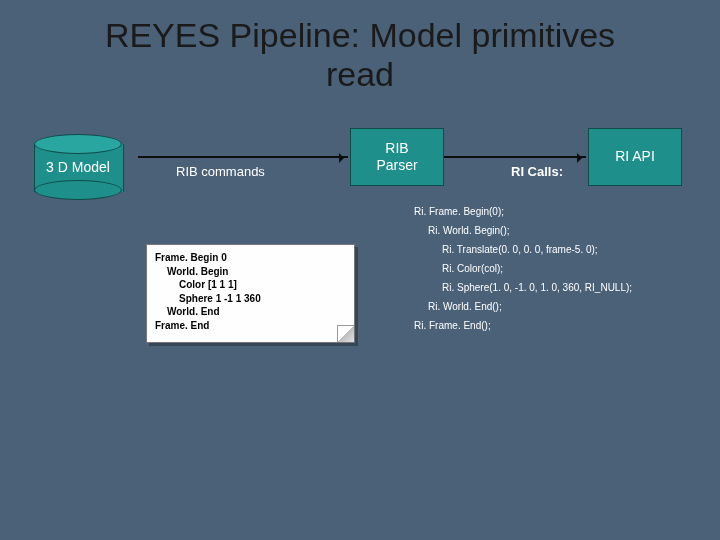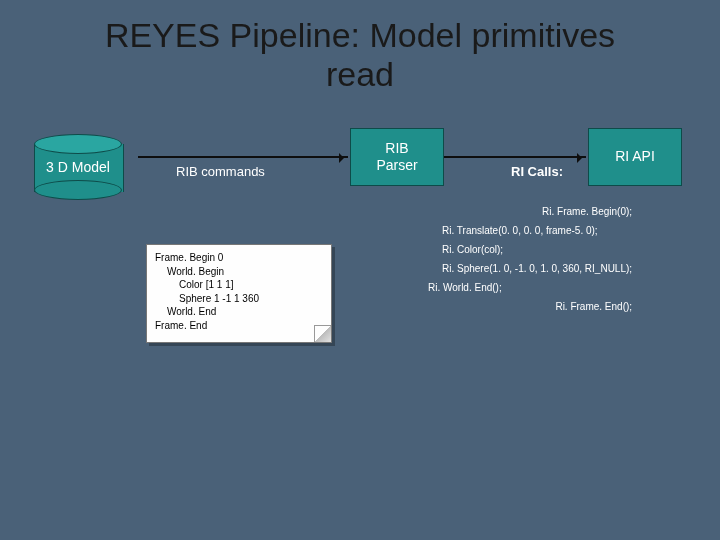--- a/index.html
+++ b/index.html
@@ -108,25 +108,26 @@
   .lbl2 { left: 474px; top: 70px; font-weight: bold; margin-left: 37px; }
 
   
   .note {
     position: absolute;
     left: 146px; top: 150px;
     width: 176px;
     background: #fefefe;
     border: 1px solid #777;
     box-shadow: 3px 3px 0 rgba(0,0,0,0.28);
-    padding: 6px 0 10px 8px;
+    padding: 6px 23px 10px 8px;
     font-family: Verdana, sans-serif;
     font-size: 10px;
     line-height: 1.35;
     color: #000;
+    font-weight: bold;
   }
   .note .l1 { padding-left: 0; }
   .note .l2 { padding-left: 12px; }
   .note .l3 { padding-left: 24px; }
   .note .corner {
     position: absolute;
     right: 0; bottom: 0;
     width: 16px; height: 16px;
     background: linear-gradient(135deg, #fefefe 0 48%, #bdbdbd 50%, #e2e2e2 100%);
     border-left: 1px solid #999;
@@ -134,21 +135,21 @@
   }
 
   
   .calls {
     position: absolute;
     left: 414px; top: 108px;
     color: #fff;
     font-size: 10px;
     line-height: 1.9;
   }
-  .calls .c1 { padding-left: 0; text-align: right; }
+  .calls .c1 { padding-left: 0; }
   .calls .c2 { padding-left: 14px; }
   .calls .c3 { padding-left: 28px; }
 </style>
 </head>
 <body>
 
 <div class="title">
   <span>REYES Pipeline: Model primitives</span><br>
   <span>read</span>
 </div>
@@ -185,20 +186,21 @@
         <div class="l3">Sphere 1 -1 1 360</div>
         <div class="l2">World. End</div>
         <div class="l1">Frame. End</div>
       </div>
     <div class="corner"></div>
   </div>
 
   <div class="calls">
     <div id="call-lines">
         <div class="c1">Ri. Frame. Begin(0);</div>
+        <div class="c2">Ri. World. Begin();</div>
         <div class="c3">Ri. Translate(0. 0, 0. 0, frame-5. 0);</div>
         <div class="c3">Ri. Color(col);</div>
         <div class="c3">Ri. Sphere(1. 0, -1. 0, 1. 0, 360, RI_NULL);</div>
         <div class="c2">Ri. World. End();</div>
         <div class="c1">Ri. Frame. End();</div>
       </div>
   </div>
 
 </div>
 

